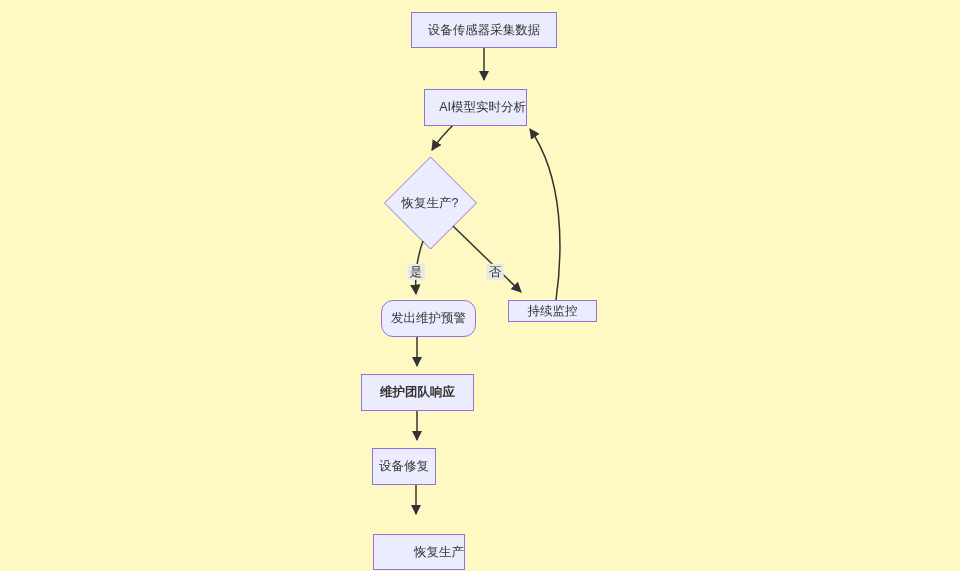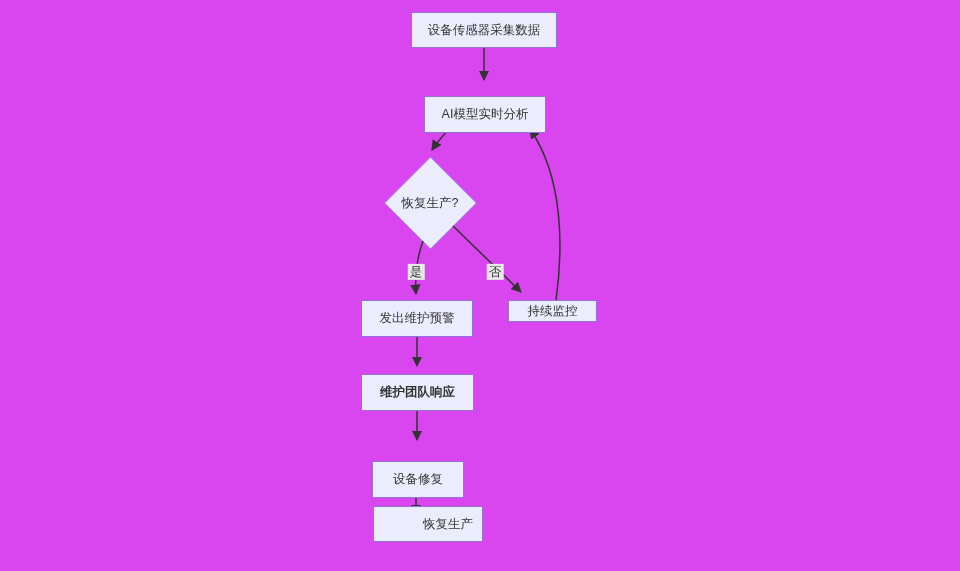--- a/index.html
+++ b/index.html
@@ -4,21 +4,21 @@
 <style>
   html, body {
     margin: 0;
     padding: 0;
     background: #ffffff;
   }
   .canvas {
     position: relative;
     width: 960px;
     height: 571px;
-    background: #d946ef;
+    background: #fef9c3;
     font-family: "Liberation Sans", "DejaVu Sans", sans-serif;
     overflow: hidden;
   }
   .edges-layer {
     position: absolute;
     left: 0;
     top: 0;
     width: 960px;
     height: 571px;
   }
@@ -49,26 +49,26 @@
     transform: translate(-50%, -50%);
     background: #e8e8e8;
     color: #333333;
     font-size: 12.5px;
     padding: 0px 2px;
     line-height: 1.3;
     white-space: nowrap;
   }
   
   .n-collect  { left: 411px; top: 12px;  width: 146px; height: 36px; }
-  .n-analyze  { left: 424px; top: 96px;  width: 122px; height: 37px; }
-  .n-alert    { left: 361px; top: 300px; width: 112px; height: 37px; }
+  .n-analyze  { left: 424px; top: 89px;  width: 103px; height: 37px; justify-content: flex-end; }
+  .n-alert    { left: 381px; top: 300px; width: 95px; height: 37px; border-radius: 12px; }
   .n-monitor  { left: 508px; top: 300px; width: 89px;  height: 22px; }
   .n-respond  { left: 361px; top: 374px; width: 113px; height: 37px; font-weight: bold; }
-  .n-repair   { left: 372px; top: 448px; width: 92px;  height: 37px; margin-top: 13px; }
-  .n-resume   { left: 373px; top: 506px; width: 110px;  height: 36px; padding-left: 40px; }
+  .n-repair   { left: 372px; top: 448px; width: 64px;  height: 37px; }
+  .n-resume   { left: 373px; top: 534px; width: 92px;  height: 36px; padding-left: 40px; }
   .l-decision { left: 430px; top: 203px; }
   .l-yes      { left: 416px; top: 272px; }
   .l-no       { left: 495px; top: 272px; }
 </style>
 </head>
 <body>
 
 <div class="canvas">
 
   <svg class="edges-layer" width="960" height="571" viewBox="0 0 960 571" xmlns="http://www.w3.org/2000/svg">

